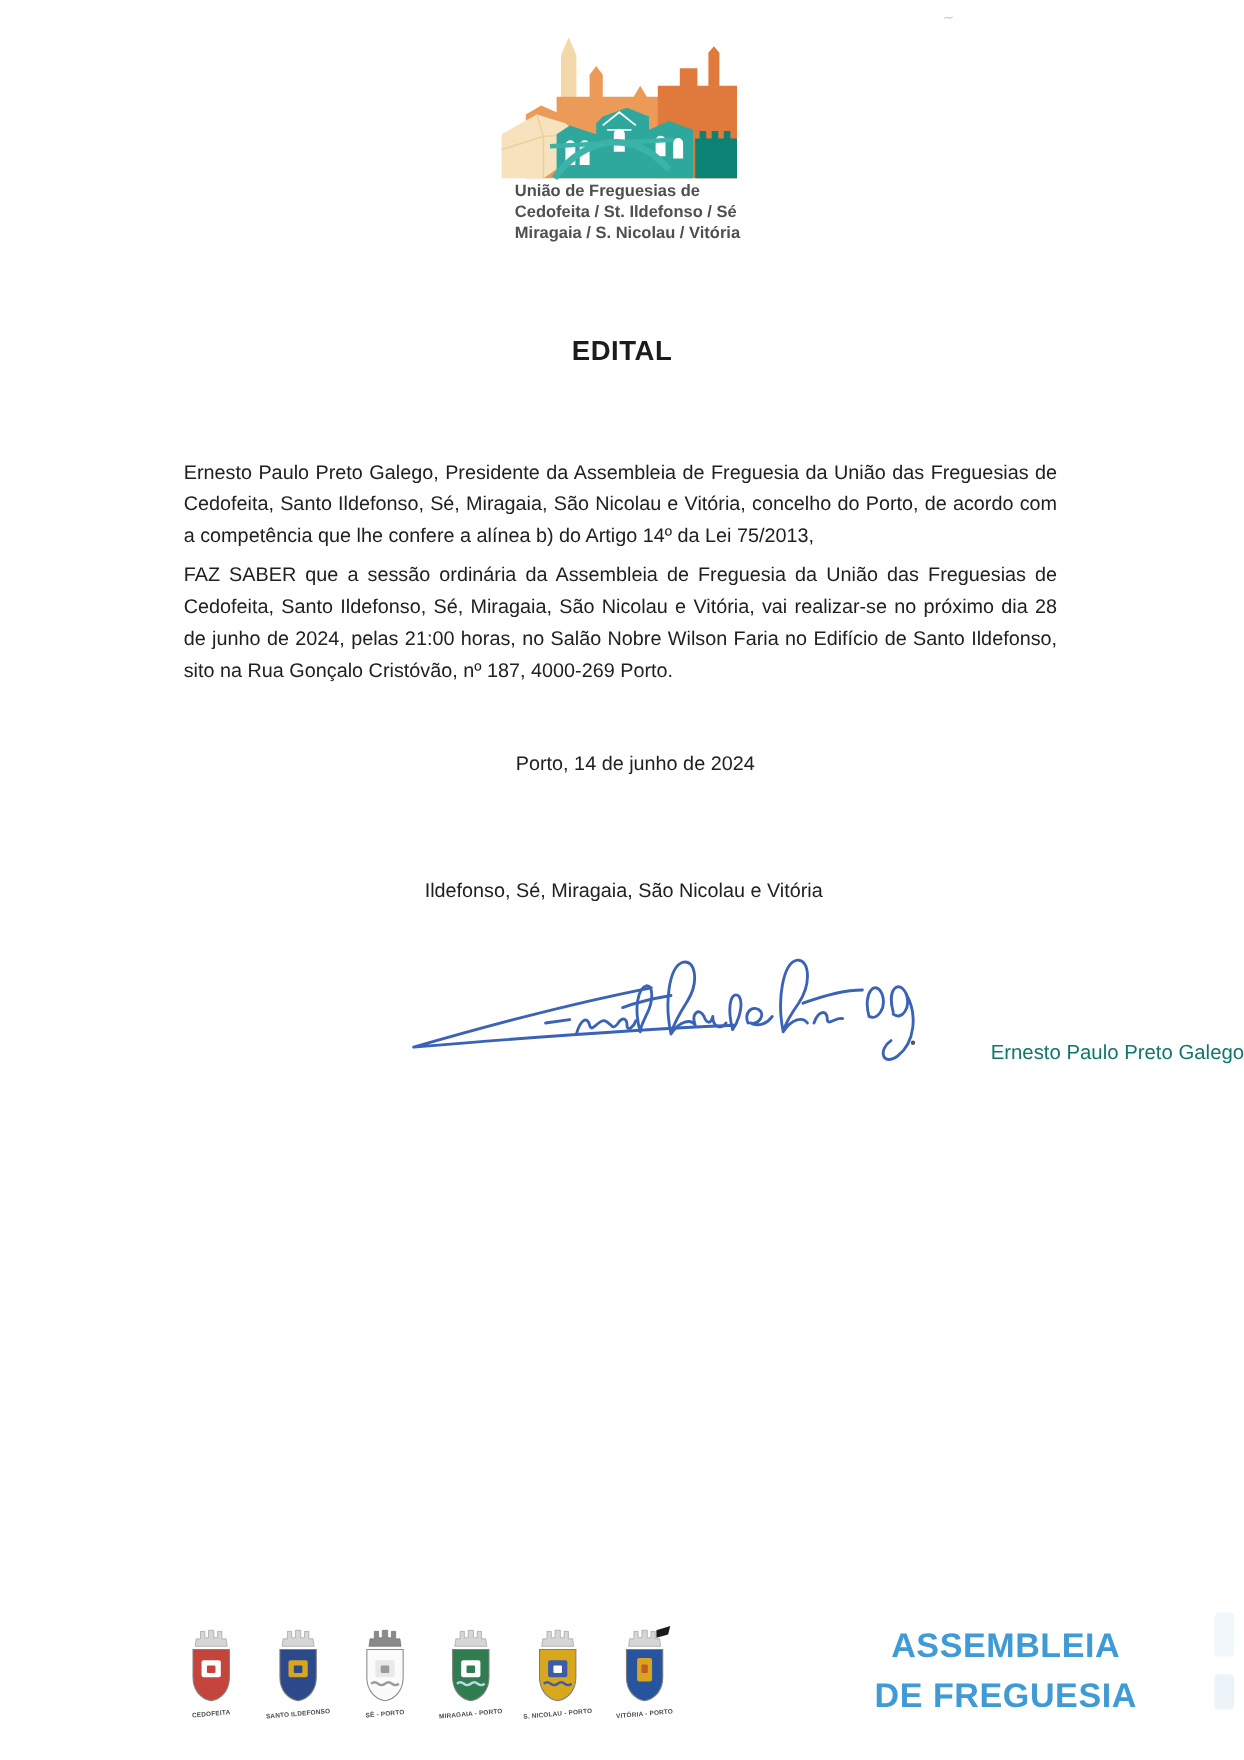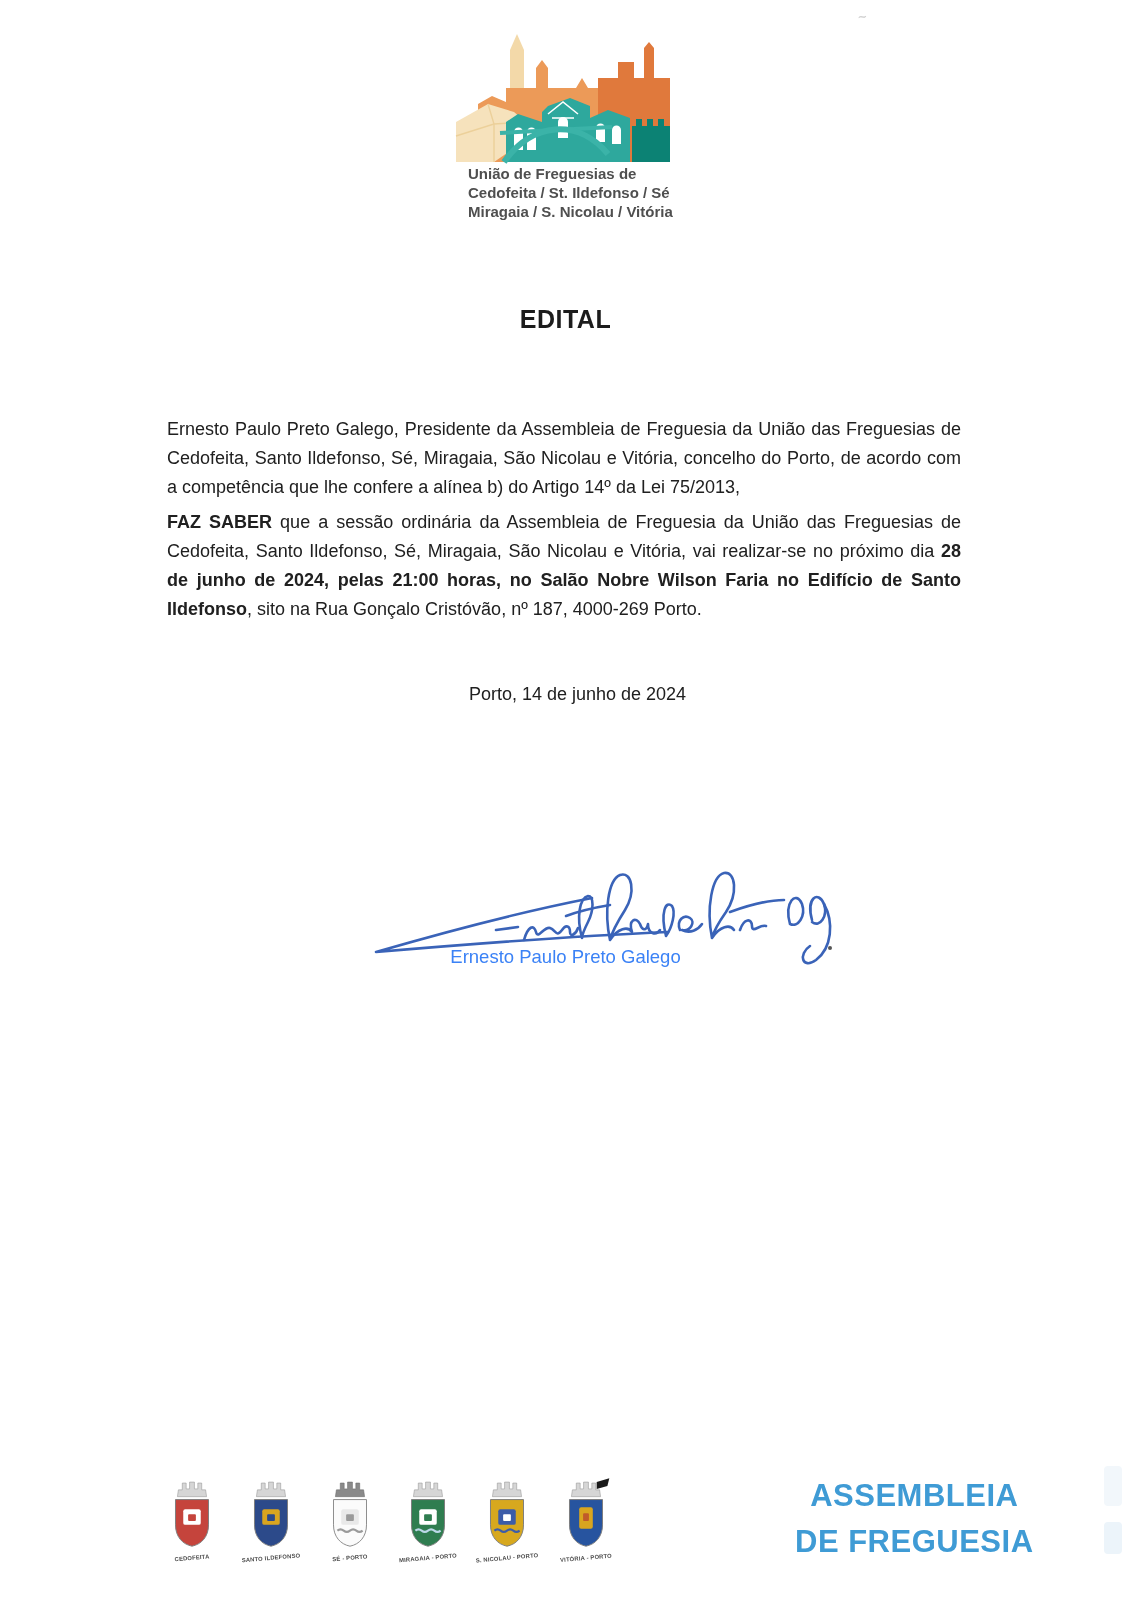--- a/index.html
+++ b/index.html
@@ -12,28 +12,28 @@
   #logo-caption{left:468px;top:164px;font-size:15px;line-height:19px;font-weight:600;color:#4f4f4f;}
 
   
   #doc-title{left:0;top:305px;width:1131px;text-align:center;font-size:25px;font-weight:bold;
              letter-spacing:0.5px;color:#1c1c1c;}
 
   
   .body-par{left:167px;width:794px;font-size:18px;line-height:29px;text-align:justify;color:#202020;margin-top:26px;}
   #paragraph-1{top:389px;}
   #paragraph-2{top:482px;}
-  .b{font-weight:bold;}
+  .b{font-weight:normal;}
 
   #date-line{left:12px;top:684px;width:1131px;text-align:center;font-size:18px;color:#202020;}
   #closing-block{left:170px;top:795px;width:794px;text-align:center;font-size:18px;line-height:29px;color:#202020;}
 
   
   #signature-svg{left:360px;top:860px;width:480px;height:112px;}
-  #signer-name{left:0;top:946px;width:1131px;text-align:center;font-size:18.5px;color:#3b82f6;}
+  #signer-name{left:0;top:946px;width:1131px;text-align:right;font-size:18.5px;color:#0f766e;}
 
   
   #crest-row{left:158px;top:1474px;width:462px;display:flex;justify-content:space-between;align-items:flex-start;}
   .crest{width:68px;height:90px;}
   .crest svg{width:68px;height:90px;display:block;}
   .crest-name{font-family:"Liberation Sans",sans-serif;font-size:6px;fill:#4a4a4a;letter-spacing:0.2px;
               text-anchor:middle;font-weight:bold;}
   #assembly-label{left:795px;top:1473px;font-size:31px;line-height:46px;font-weight:bold;color:#3f9bd5;letter-spacing:0.5px;text-align:center;}
 
   
@@ -83,20 +83,21 @@
     <div>Miragaia / S. Nicolau / Vitória</div>
   </div>
 
   <p class="abs body-par" id="paragraph-1">Ernesto Paulo Preto Galego, Presidente da Assembleia de Freguesia da União das Freguesias de Cedofeita, Santo Ildefonso, Sé, Miragaia, São Nicolau e Vitória, concelho do Porto, de acordo com a competência que lhe confere a alínea b) do Artigo 14º da Lei 75/2013,</p>
 
   <p class="abs body-par" id="paragraph-2"><span class="b">FAZ SABER</span><span> que a sessão ordinária da Assembleia de Freguesia da União das Freguesias de Cedofeita, Santo Ildefonso, Sé, Miragaia, São Nicolau e Vitória, vai realizar-se no próximo dia </span><span class="b">28 de junho de 2024, pelas 21:00 horas, no Salão Nobre Wilson Faria no Edifício de Santo Ildefonso</span><span>, sito na Rua Gonçalo Cristóvão, nº 187, 4000-269 Porto.</span></p>
 
   <div class="abs" id="date-line">Porto, 14 de junho de 2024</div>
 
   <div class="abs" id="closing-block">
+    <div>Ildefonso, Sé, Miragaia, São Nicolau e Vitória</div>
   </div>
 
   <svg class="abs" id="signature-svg" viewBox="0 0 480 112" aria-hidden="true">
     <g fill="none" stroke-width="2.6" stroke-linecap="round" stroke-linejoin="round" stroke="#3a63b8">
       <path d="M232 38 C160 52 78 74 16 92 C110 84 212 76 308 72"></path>
       <path d="M136 70 L158 67"></path>
       <path d="M164 80 C168 66 174 64 176 72 C178 80 184 66 190 68 C196 70 196 78 202 70 C206 64 210 66 210 72 C210 78 216 74 218 68"></path>
       <path d="M222 78 C216 56 220 38 228 36 C234 36 234 50 228 62 C224 70 222 76 222 78"></path>
       <path d="M206 56 C222 50 238 47 250 45"></path>
       <path d="M250 80 C244 52 248 20 260 15 C272 11 276 32 265 50 C258 61 252 72 250 80 C258 68 268 66 272 72 C268 60 276 56 280 64 C282 70 286 72 288 64 C288 74 296 76 300 70"></path>

